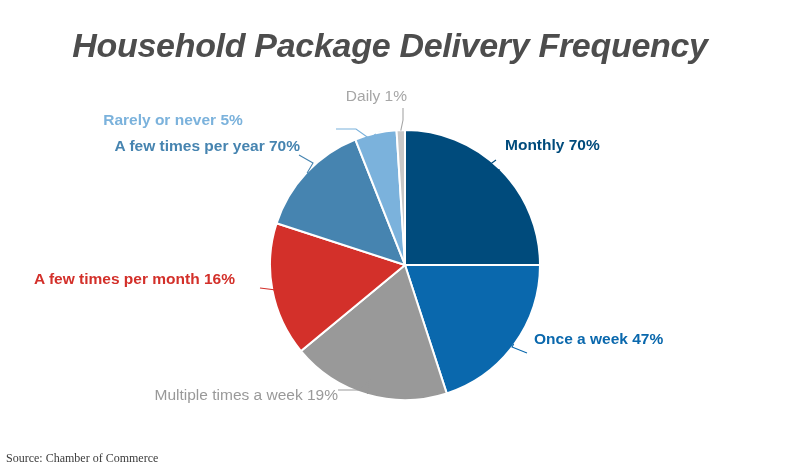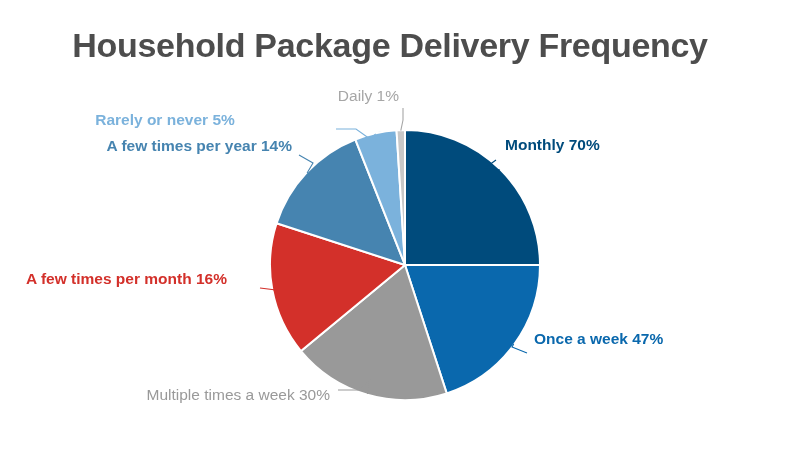--- a/index.html
+++ b/index.html
@@ -23,20 +23,21 @@
     top: 26px;
     left: 0;
     width: 780px;
     text-align: center;
     font-family: "Liberation Sans", sans-serif;
     font-size: 34px;
     font-weight: bold;
     color: #4d4d4d;
     letter-spacing: -0.3px;
     white-space: nowrap;
+    font-style: italic;
   }
   .source-note {
     position: absolute;
     left: 6px;
     bottom: 9px;
     font-family: "Liberation Serif", serif;
     font-size: 12px;
     color: #3b3b3b;
   }
   svg.pie-svg {
@@ -56,21 +57,21 @@
     font-family: "Liberation Sans", sans-serif;
     font-size: 15.5px;
     font-weight: bold;
     white-space: nowrap;
     position: absolute;
   }
   .slice-label.plain {
     font-weight: normal;
   }
   .lbl-right { text-align: left; }
-  .lbl-left  { text-align: right; }
+  .lbl-left  { text-align: right; margin-left: 8px; }
 </style>
 </head>
 <body>
 
 <div id="chart-root">
 
   <div class="chart-title">Household Package Delivery Frequency</div>
 
   <svg class="pie-svg" width="800" height="475" viewBox="0 0 800 475">
     <g id="slices-group">
@@ -89,21 +90,22 @@
         <polyline points="260,288 276,290 273.1,290.2" class="leader" stroke="#d3302a"></polyline>
         <polyline points="299,155 313,163 307.1,173.0" class="leader" stroke="#4684b0"></polyline>
         <polyline points="336,129 356,129 370,139 375.7,133.9" class="leader" stroke="#7bb2dc"></polyline>
         <polyline points="403,108 403,120 400.8,130.7" class="leader" stroke="#a6a6a6"></polyline>
       </g>
   </svg>
 
   <div id="labels-layer">
       <div class="slice-label lbl-right" style="color: rgb(0, 75, 124); top: 136px; left: 505px;">Monthly 70%</div>
       <div class="slice-label lbl-right" style="color: rgb(10, 104, 173); top: 330px; left: 534px;">Once a week 47%</div>
-      <div class="slice-label lbl-left plain" style="color: rgb(153, 153, 153); top: 386px; left: 0px; width: 330px; text-align: right;">Multiple times a week 30%</div>
+      <div class="slice-label lbl-left plain" style="color: rgb(153, 153, 153); top: 386px; left: 0px; width: 330px; text-align: right;">Multiple times a week 19%</div>
       <div class="slice-label lbl-left" style="color: rgb(211, 48, 42); top: 270px; left: 0px; width: 253px; text-align: center;">A few times per month 16%</div>
-      <div class="slice-label lbl-left" style="color: rgb(70, 132, 176); top: 137px; left: 0px; width: 292px; text-align: right;">A few times per year 14%</div>
+      <div class="slice-label lbl-left" style="color: rgb(70, 132, 176); top: 137px; left: 0px; width: 292px; text-align: right;">A few times per year 70%</div>
       <div class="slice-label lbl-left" style="color: rgb(123, 178, 220); top: 111px; left: 0px; width: 330px; text-align: center;">Rarely or never 5%</div>
       <div class="slice-label lbl-left plain" style="color: rgb(166, 166, 166); top: 87px; left: 0px; width: 399px; text-align: right;">Daily 1%</div>
     </div>
 
+  <div class="source-note">Source: Chamber of Commerce</div>
 
 </div>
 
 </body></html>

